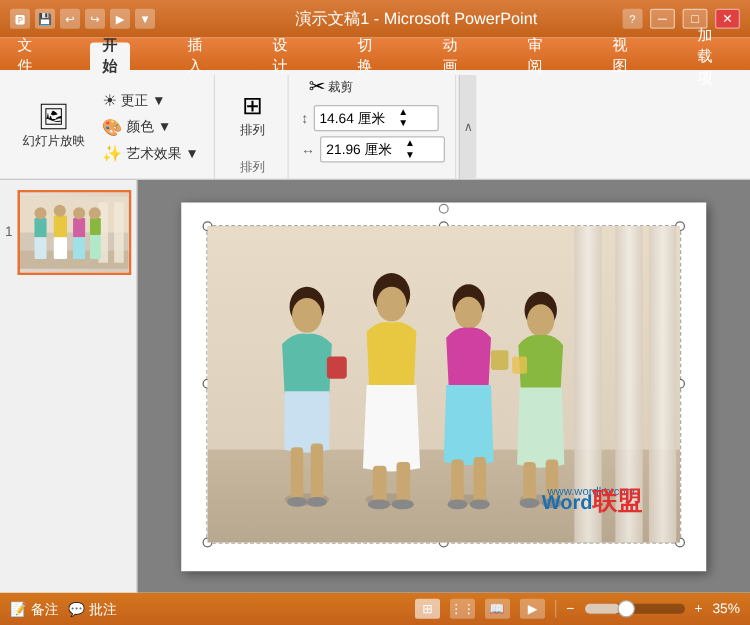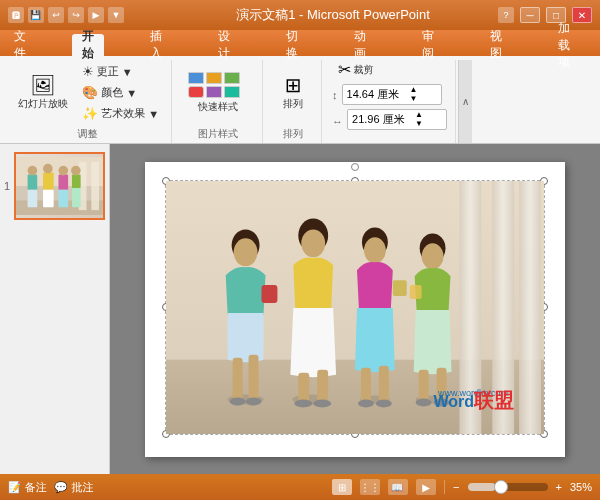--- a/index.html
+++ b/index.html
@@ -338,39 +338,22 @@
           <span>颜色</span>
             <span>▼</span>
         </div>
         <div class="ribbon-btn-small">
           <span class="icon-small">✨</span>
           <span>艺术效果</span>
             <span>▼</span>
         </div>
       </div>
     </div>
-    <div class="ribbon-group-label">调整</div>
-  </div>
-
-  <div class="ribbon-group">
-    <div class="ribbon-group-content">
-      <div class="ribbon-btn">
-        <div style="display:flex;gap:2px;flex-wrap:wrap;width:60px;">
-          <div style="width:16px;height:12px;background:#4a90d9;border:1px solid #ccc;border-radius:1px;"></div>
-          <div style="width:16px;height:12px;background:#e8a020;border:1px solid #ccc;border-radius:1px;"></div>
-          <div style="width:16px;height:12px;background:#6ab04c;border:1px solid #ccc;border-radius:1px;"></div>
-          <div style="width:16px;height:12px;background:#e84040;border:1px solid #ccc;border-radius:3px;"></div>
-          <div style="width:16px;height:12px;background:#9b59b6;border:1px solid #ccc;border-radius:1px;"></div>
-          <div style="width:16px;height:12px;background:#1abc9c;border:1px solid #ccc;border-radius:1px;"></div>
-        </div>
-        <div class="label">快速样式</div>
-      </div>
-    </div>
-    <div class="ribbon-group-label">图片样式</div>
-  </div>
+  </div>
+
 
   <div class="ribbon-group">
     <div class="ribbon-group-content">
       <div class="ribbon-btn">
         <div class="icon">⊞</div>
         <div class="label">排列</div>
       </div>
     </div>
     <div class="ribbon-group-label">排列</div>
   </div>

